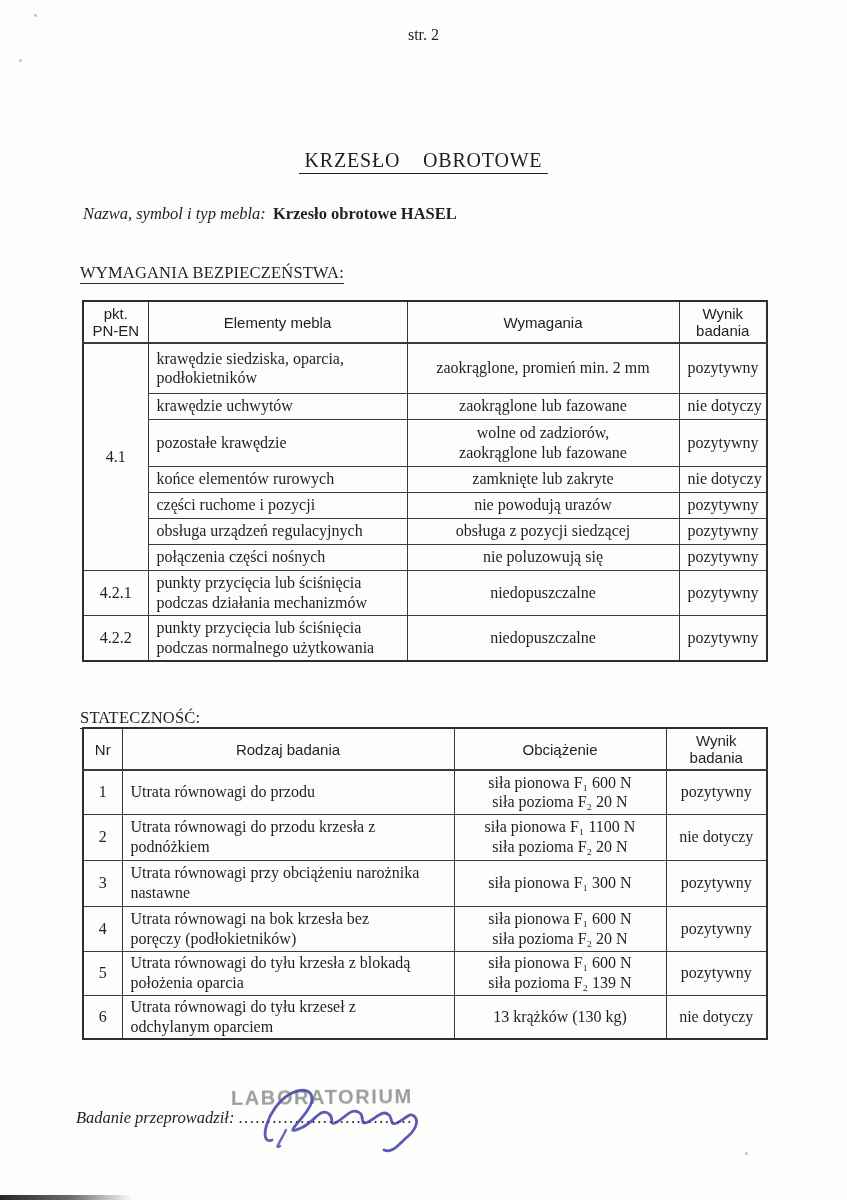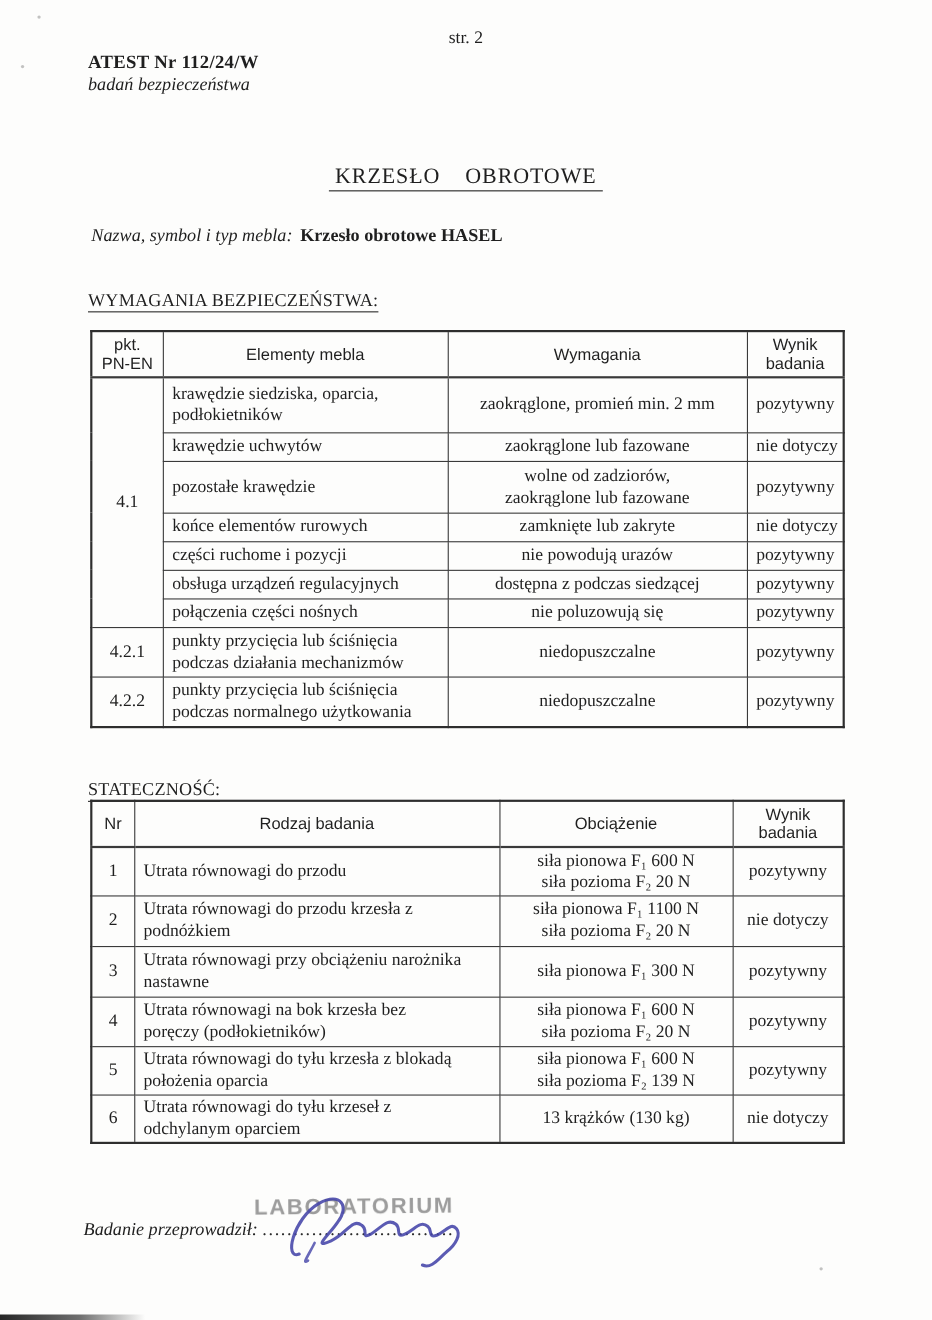--- a/index.html
+++ b/index.html
@@ -70,24 +70,20 @@
   }
   .speck { width:3px; height:3px; border-radius:50%; background:#7a7a7a; opacity:0.45; }
 </style>
 </head>
 <body>
 
 <div class="page">
 
   <div class="abs page-number">str. 2</div>
 
-  <div class="abs cert-block">
-    <div class="cert-number">ATEST Nr 112/24/W</div>
-    <div class="cert-subtitle">badań bezpieczeństwa</div>
-  </div>
 
   <div class="abs subject-line">
     <span class="subject-label">Nazwa, symbol i typ mebla:</span><span class="subject-value">Krzesło obrotowe HASEL</span>
   </div>
 
   <div class="abs doc-title">
     <span class="underlined">KRZESŁO OBROTOWE</span>
   </div>
 
   <div class="abs section-heading heading-safety">
@@ -135,21 +131,21 @@
         <td class="c">zamknięte lub zakryte</td>
         <td class="result-cell">nie dotyczy</td>
       </tr>
       <tr style="height:26px">
         <td>części ruchome i pozycji</td>
         <td class="c">nie powodują urazów</td>
         <td class="result-cell">pozytywny</td>
       </tr>
       <tr style="height:26px">
         <td>obsługa urządzeń regulacyjnych</td>
-        <td class="c">dostępna z podczas siedzącej</td>
+        <td class="c">obsługa z pozycji siedzącej</td>
         <td class="result-cell">pozytywny</td>
       </tr>
       <tr style="height:26px">
         <td>połączenia części nośnych</td>
         <td class="c">nie poluzowują się</td>
         <td class="result-cell">pozytywny</td>
       </tr>
       <tr style="height:45px">
         <td class="pkt-cell">4.2.1</td>
         <td class="pre">punkty przycięcia lub ściśnięcia

